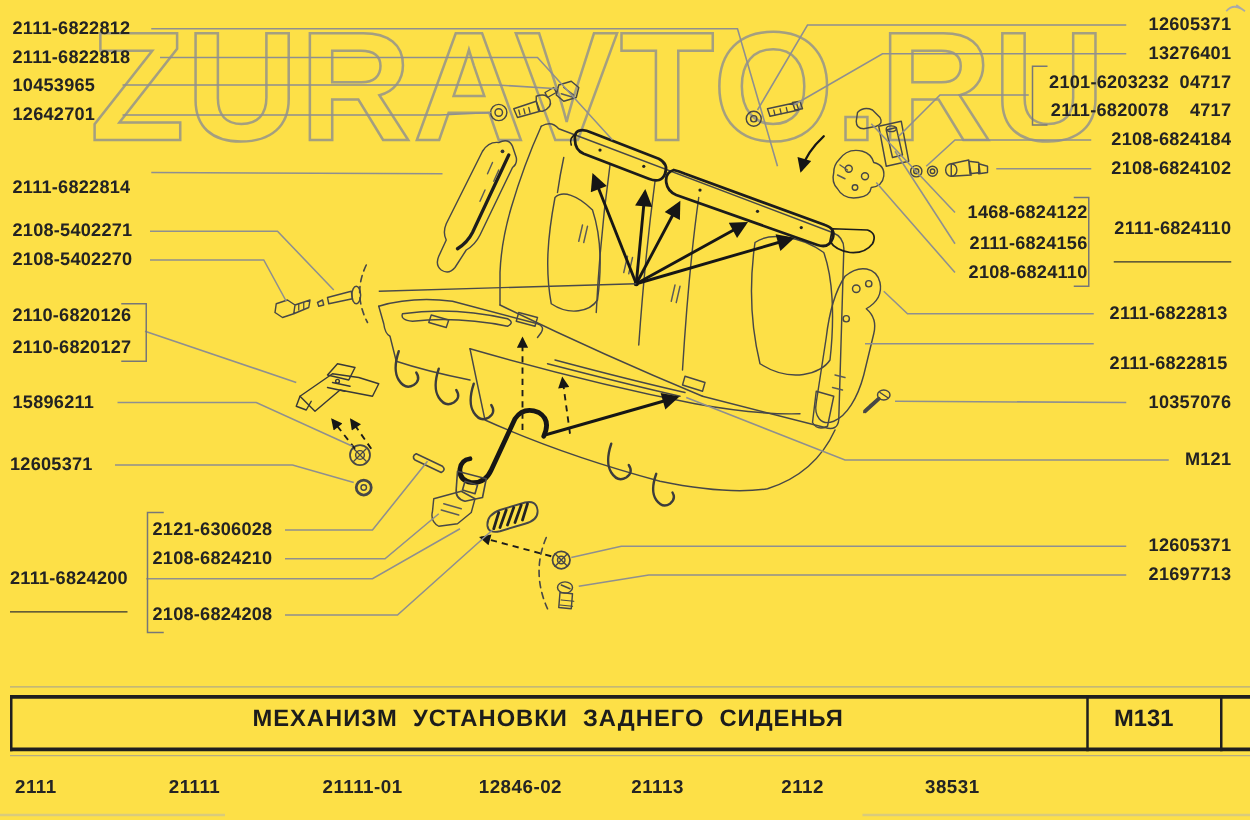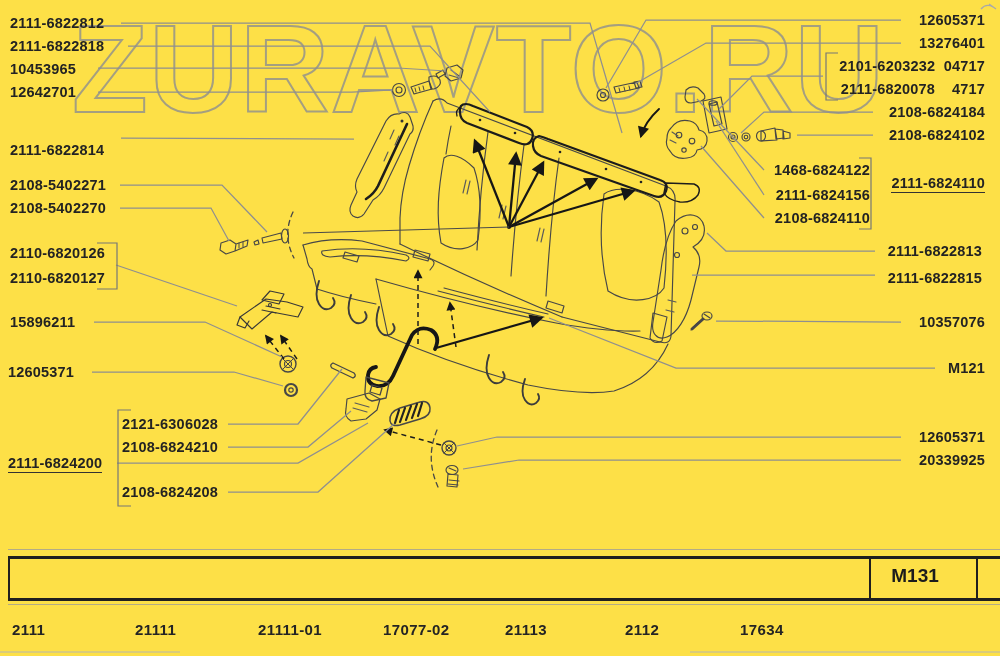--- a/index.html
+++ b/index.html
@@ -1,21 +1,21 @@
 <!DOCTYPE html>
 <html><head>
 <meta charset="utf-8">
 <style>
   html,body{margin:0;padding:0;background:#e8e8e8;}
   .stage{position:relative;width:1000px;height:656px;background:#fde047;overflow:hidden;
          font-family:"Liberation Sans", sans-serif;}
   svg{position:absolute;left:0;top:0;}
   .lbl{position:absolute;font:700 14.5px "Liberation Sans",sans-serif;color:#232323;
        white-space:pre;letter-spacing:.2px;line-height:16px;}
-  .lbl.u{border-bottom:1.5px solid #333;padding-bottom:1px;text-align:right;}
+  .lbl.u{border-bottom:1.5px solid #333;padding-bottom:18px;text-align:right;}
   .ralign{text-align:right;}
   
   .hr{position:absolute;background:#1f1f1f;}
   .hrghost{position:absolute;background:#9a9a9a;opacity:.75;}
   .vl{position:absolute;background:#1f1f1f;}
   .ftitle{position:absolute;left:8px;top:565px;width:861px;text-align:center;
           font:700 19px "Liberation Sans",sans-serif;color:#1c1c1c;letter-spacing:.8px;word-spacing:6px;}
   .fcode{position:absolute;left:869px;top:565px;width:92px;text-align:center;
          font:700 19px "Liberation Sans",sans-serif;color:#1c1c1c;}
   .model{position:absolute;top:621px;font:700 15px "Liberation Sans",sans-serif;color:#242424;letter-spacing:.4px;}
@@ -271,38 +271,39 @@
   <div class="lbl ralign" style="right:15px;top:35px">13276401</div>
   <div class="lbl ralign" style="right:15px;top:58px">2101-6203232  04717</div>
   <div class="lbl ralign" style="right:15px;top:81px">2111-6820078    4717</div>
   <div class="lbl ralign" style="right:15px;top:104px">2108-6824184</div>
   <div class="lbl ralign" style="right:15px;top:127px">2108-6824102</div>
   <div class="lbl ralign" style="right:130px;top:162px">1468-6824122</div>
   <div class="lbl u ralign" style="right:15px;top:175px">2111-6824110</div>
   <div class="lbl ralign" style="right:130px;top:187px">2111-6824156</div>
   <div class="lbl ralign" style="right:130px;top:210px">2108-6824110</div>
   <div class="lbl ralign" style="right:18px;top:243px">2111-6822813</div>
-  <div class="lbl ralign" style="right:18px;top:270px">2111-6822815</div>
+  <div class="lbl ralign" style="right:18px;top:283px">2111-6822815</div>
   <div class="lbl ralign" style="right:15px;top:314px">10357076</div>
   <div class="lbl ralign" style="right:15px;top:360px">М121</div>
   <div class="lbl ralign" style="right:15px;top:429px">12605371</div>
-  <div class="lbl ralign" style="right:15px;top:452px">20339925</div>
+  <div class="lbl ralign" style="right:15px;top:452px">21697713</div>
 
   <div class="hrghost" style="left:8px;top:549px;right:0;height:1px"></div>
   <div class="hr" style="left:8px;top:556px;right:0;height:2.5px"></div>
   <div class="hr" style="left:8px;top:598px;right:0;height:3px"></div>
   <div class="hrghost" style="left:8px;top:604px;right:0;height:1px"></div>
   <div class="vl" style="left:8px;top:556px;width:1.5px;height:45px"></div>
   <div class="vl" style="left:869px;top:556px;width:2px;height:45px"></div>
   <div class="vl" style="left:976px;top:556px;width:2px;height:45px"></div>
+  <div class="ftitle">МЕХАНИЗМ УСТАНОВКИ ЗАДНЕГО СИДЕНЬЯ</div>
   <div class="fcode">М131</div>
 
   <div class="model" style="left:12px">2111</div>
   <div class="model" style="left:135px">21111</div>
   <div class="model" style="left:258px">21111-01</div>
-  <div class="model" style="left:383px">17077-02</div>
+  <div class="model" style="left:383px">12846-02</div>
   <div class="model" style="left:505px">21113</div>
   <div class="model" style="left:625px">2112</div>
-  <div class="model" style="left:740px">17634</div>
+  <div class="model" style="left:740px">38531</div>
 
   <div class="noise" style="left:0;top:651px;width:180px"></div>
   <div class="noise" style="left:690px;top:651px;width:310px"></div>
 </div>
 
 </body></html>

